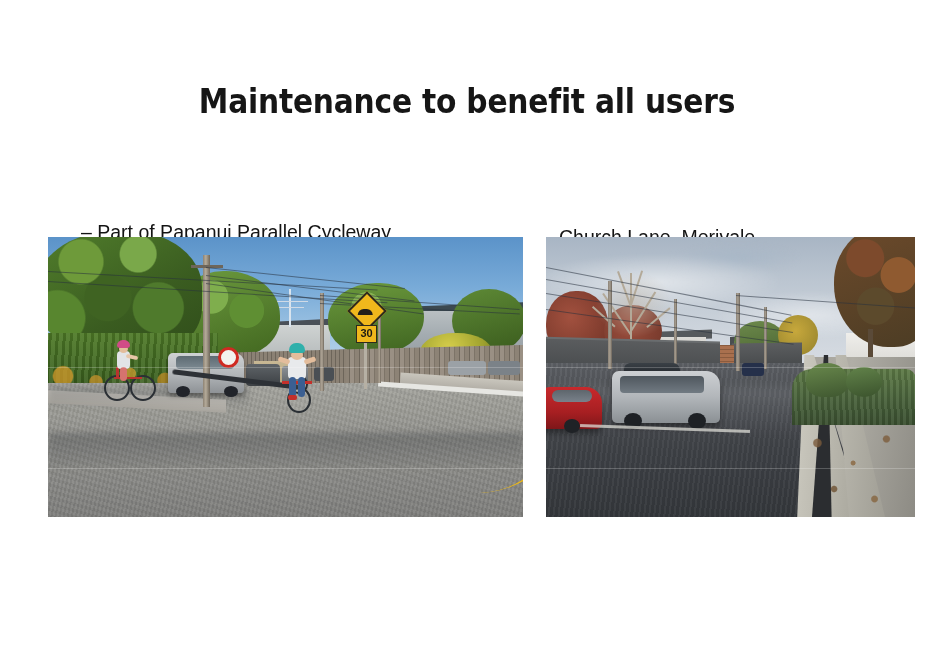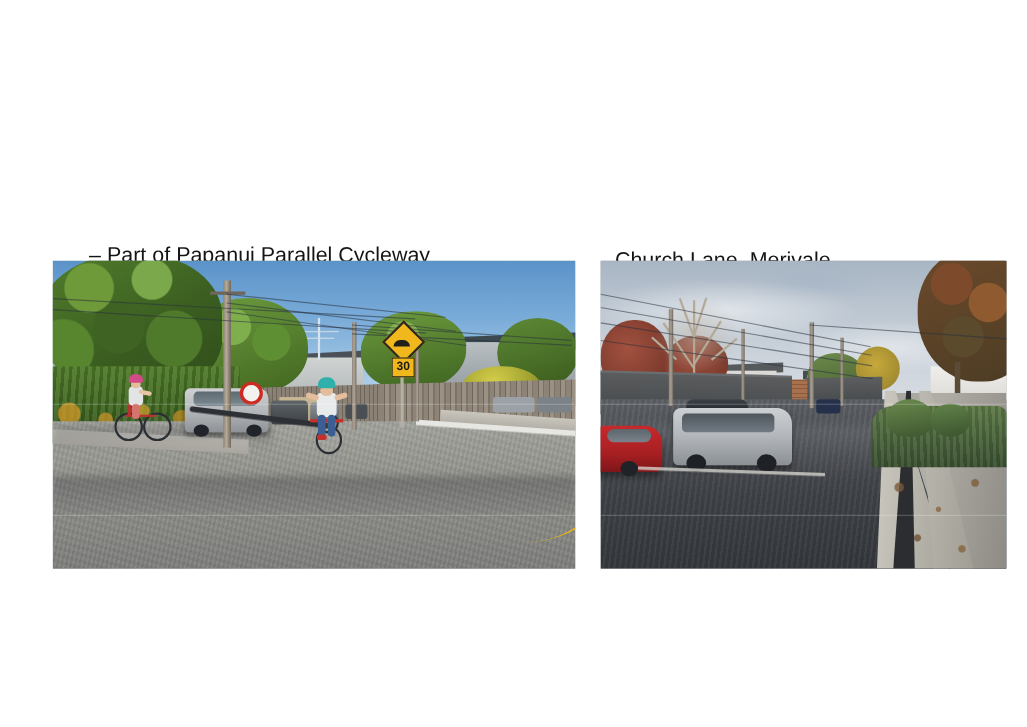--- a/index.html
+++ b/index.html
@@ -522,20 +522,21 @@
   .scan {
     position: absolute; left: 0; width: 100%; height: 1px;
     background: rgba(255,255,255,.22);
   }
 </style>
 </head>
 <body>
 
 <div class="slide">
 
+  <div class="slide-title">Maintenance to benefit all users</div>
 
   <div class="caption" id="caption-left">
     <div>– Part of Papanui Parallel Cycleway</div>
   </div>
 
   <div class="caption" id="caption-right">
     <div>Church Lane, Merivale</div>
     <div>– Suburban Street</div>
   </div>
 

